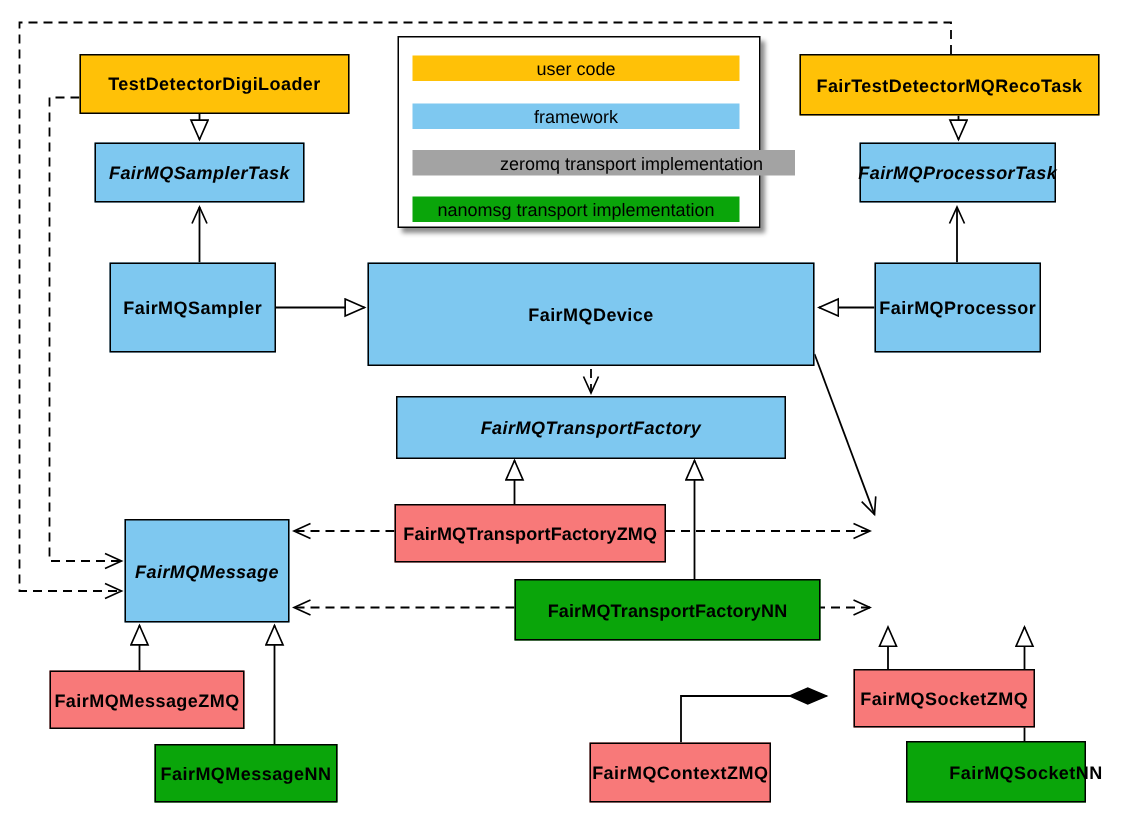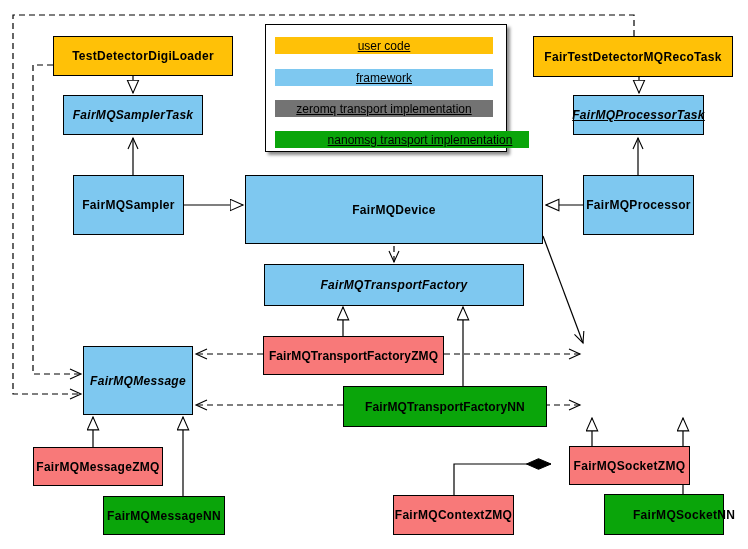--- a/index.html
+++ b/index.html
@@ -48,21 +48,20 @@
     position: absolute;
     left: 9px;
     width: 218px; height: 17px;
     display: flex;
     align-items: center;
     justify-content: center;
     font-size: 12px;
     font-weight: normal;
     color: #000;
     white-space: nowrap;
-    text-decoration: underline;
   }
   .legend-bar:nth-of-type(1) { top: 12px; }
   .legend-bar:nth-of-type(2) { top: 44px; }
   .legend-bar:nth-of-type(3) { top: 75px; }
   .legend-bar:nth-of-type(4) { top: 106px; }
 </style>
 </head>
 <body>
 
 <div class="canvas">
@@ -102,31 +101,31 @@
     <line x1="514" y1="405" x2="580" y2="405" stroke="#000" stroke-width="1.2" stroke-dasharray="6 4" marker-end="url(#vee)"></line>
     <path d="M634,36 L634,15 L13,15 L13,394 L81,394" fill="none" stroke="#000" stroke-width="1.2" stroke-dasharray="6 4" marker-end="url(#vee)"></path>
     <path d="M53,65 L33,65 L33,374 L81,374" fill="none" stroke="#000" stroke-width="1.2" stroke-dasharray="6 4" marker-end="url(#vee)"></path>
 
     <path d="M454,495 L454,464 L551,464" fill="none" stroke="#000" stroke-width="1.2" marker-end="url(#dia)"></path>
   </svg>
 
   <div class="legend">
     <div class="legend-bar" style="background: rgb(255, 193, 7);">user code</div>
     <div class="legend-bar" style="background: rgb(126, 200, 240);">framework</div>
-    <div class="legend-bar" style="background: #737373;">zeromq transport implementation</div>
-    <div class="legend-bar" style="background: rgb(10, 165, 10); padding-left: 36px;">nanomsg transport implementation</div>
+    <div class="legend-bar" style="background: #a3a3a3; padding-left: 37px;">zeromq transport implementation</div>
+    <div class="legend-bar" style="background: rgb(10, 165, 10);">nanomsg transport implementation</div>
   </div>
 
   <div class="node" style="left: 53px; top: 36px; width: 180px; height: 40px; background: rgb(255, 193, 7);">TestDetectorDigiLoader</div>
 
   <div class="node" style="left: 533px; top: 36px; width: 200px; height: 41px; background: rgb(255, 193, 7);">FairTestDetectorMQRecoTask</div>
 
   <div class="node abstract" style="left: 63px; top: 95px; width: 140px; height: 40px; background: rgb(126, 200, 240);">FairMQSamplerTask</div>
 
-  <div class="node abstract" style="left: 573px; top: 95px; width: 131px; height: 40px; background: rgb(126, 200, 240); text-decoration: underline;">FairMQProcessorTask</div>
+  <div class="node abstract" style="left: 573px; top: 95px; width: 131px; height: 40px; background: rgb(126, 200, 240);">FairMQProcessorTask</div>
 
   <div class="node" style="left: 73px; top: 175px; width: 111px; height: 60px; background: rgb(126, 200, 240);">FairMQSampler</div>
 
   <div class="node" style="left: 245px; top: 175px; width: 298px; height: 69px; background: rgb(126, 200, 240);">FairMQDevice</div>
 
   <div class="node" style="left: 583px; top: 175px; width: 111px; height: 60px; background: rgb(126, 200, 240);">FairMQProcessor</div>
 
   <div class="node abstract" style="left: 264px; top: 264px; width: 260px; height: 42px; background: rgb(126, 200, 240);">FairMQTransportFactory</div>
 
   <div class="node" style="left: 263px; top: 336px; width: 181px; height: 39px; letter-spacing: 0.1px; background: rgb(248, 121, 121);">FairMQTransportFactoryZMQ</div>

